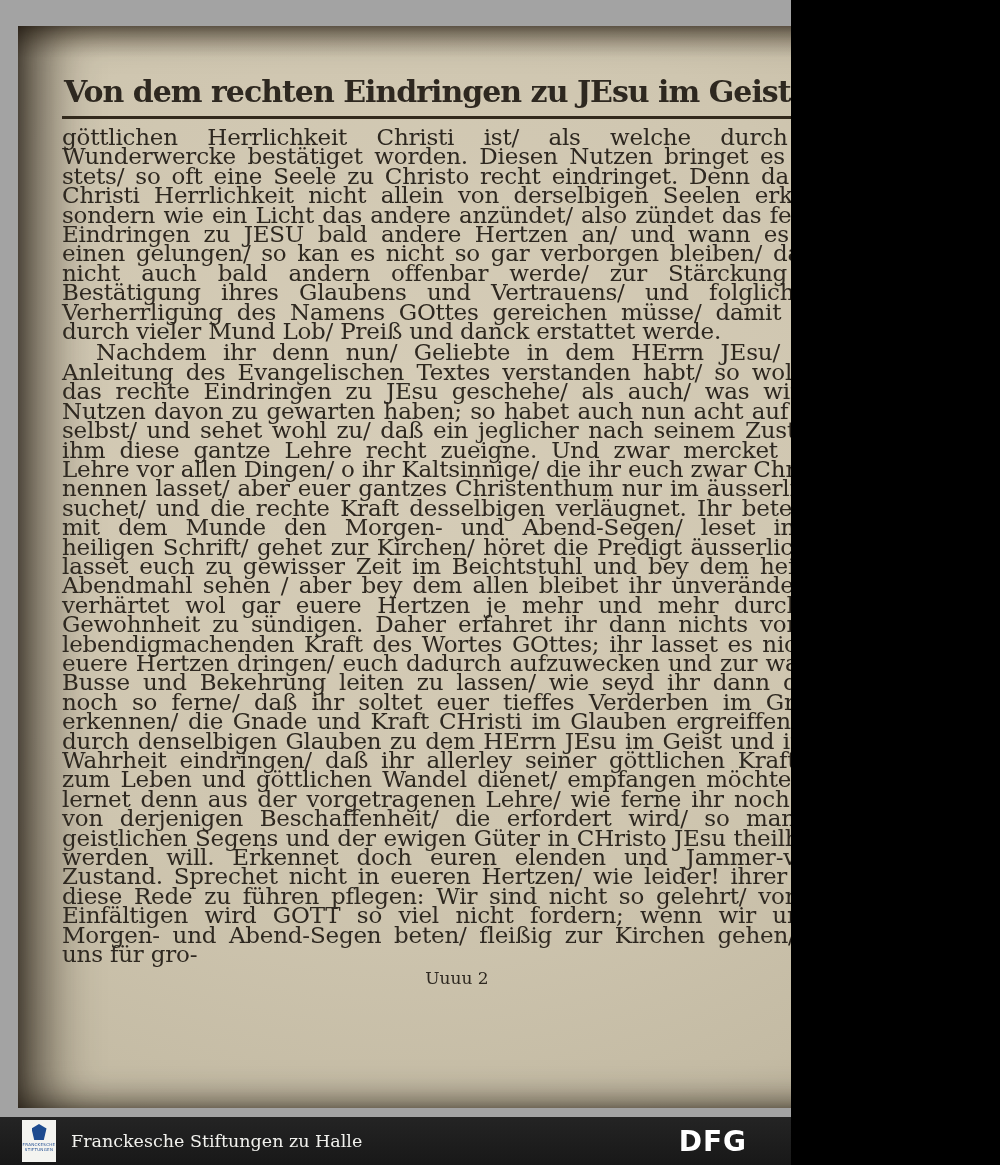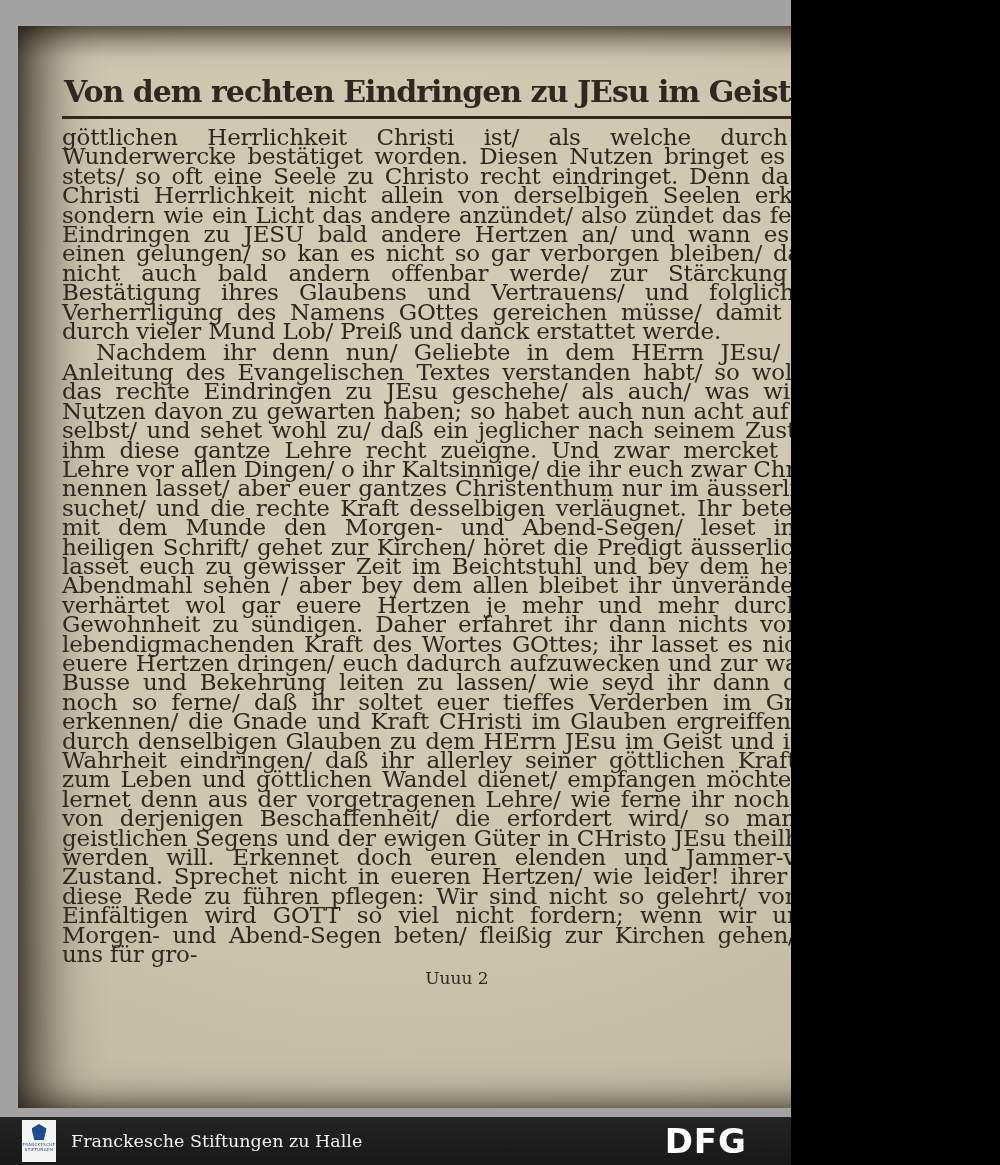--- a/index.html
+++ b/index.html
@@ -74,21 +74,21 @@
   }
   .logo-text {
     font-family:"DejaVu Sans", sans-serif; font-size:4px; line-height:5px;
     color:#1d4b8f; text-align:center; margin-top:2px; letter-spacing:0.3px;
     white-space:pre-line;
   }
   .lib-title { font-size:17.5px; color:#f2f2ee;text-align:center; }
   .dfg {
     margin-left:auto; margin-right:22px;
     font-family:"DejaVu Sans", sans-serif; font-weight:bold;
-    font-size:34px; color:#ffffff; letter-spacing:1px;
+    font-size:28px; color:#ffffff; letter-spacing:1px;
   }
 </style>
 </head>
 <body>
 
 <div class="viewport">
 
   <div class="paper">
     <div class="text-block">
       <div class="page-header">

